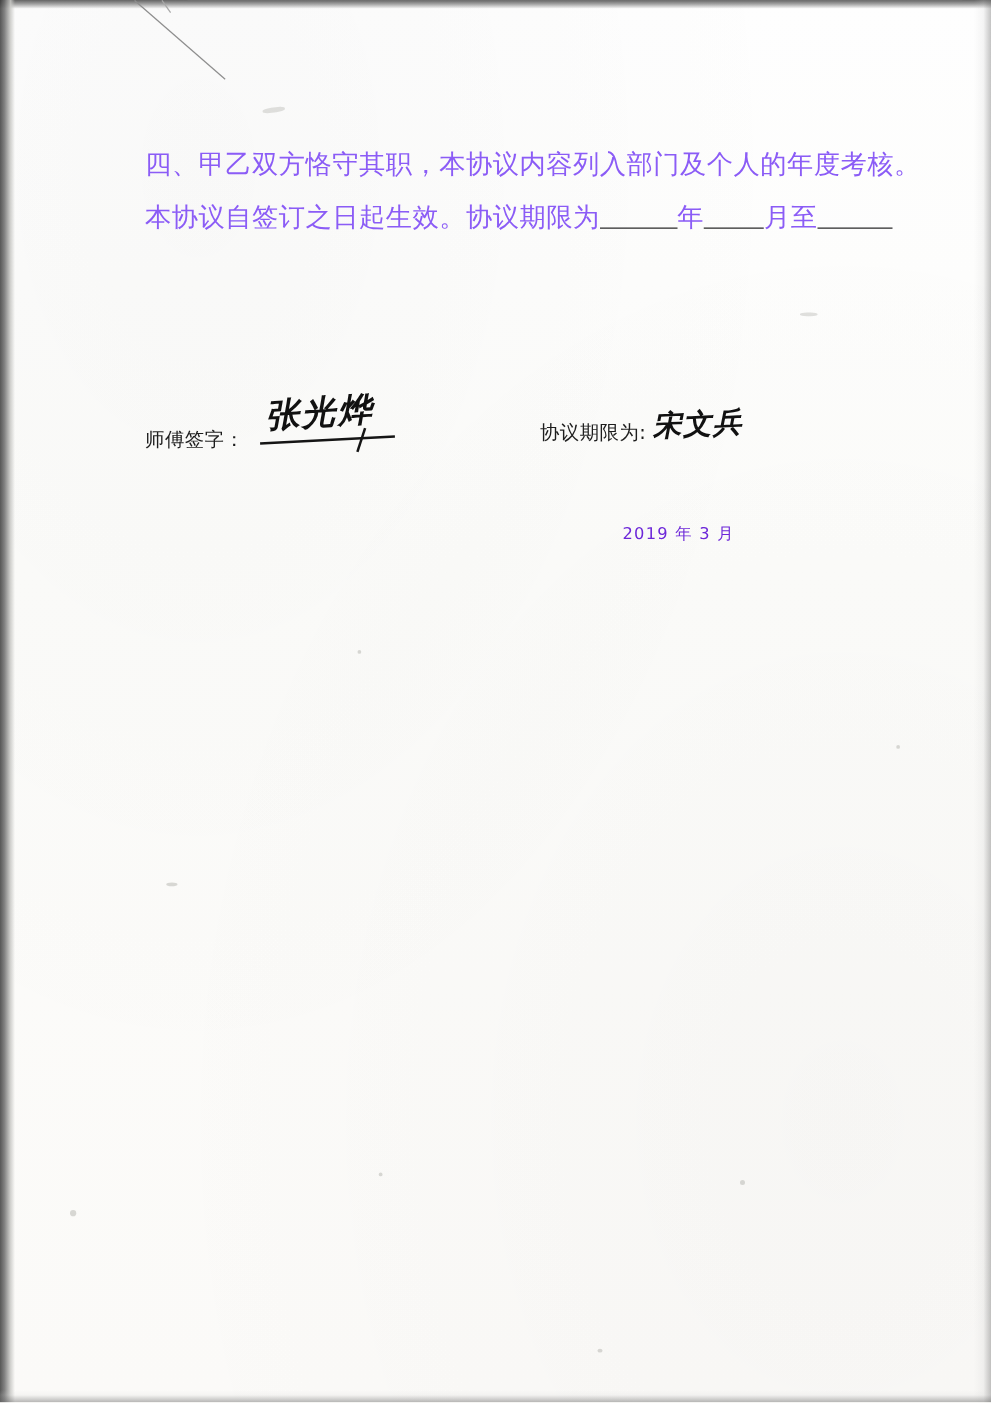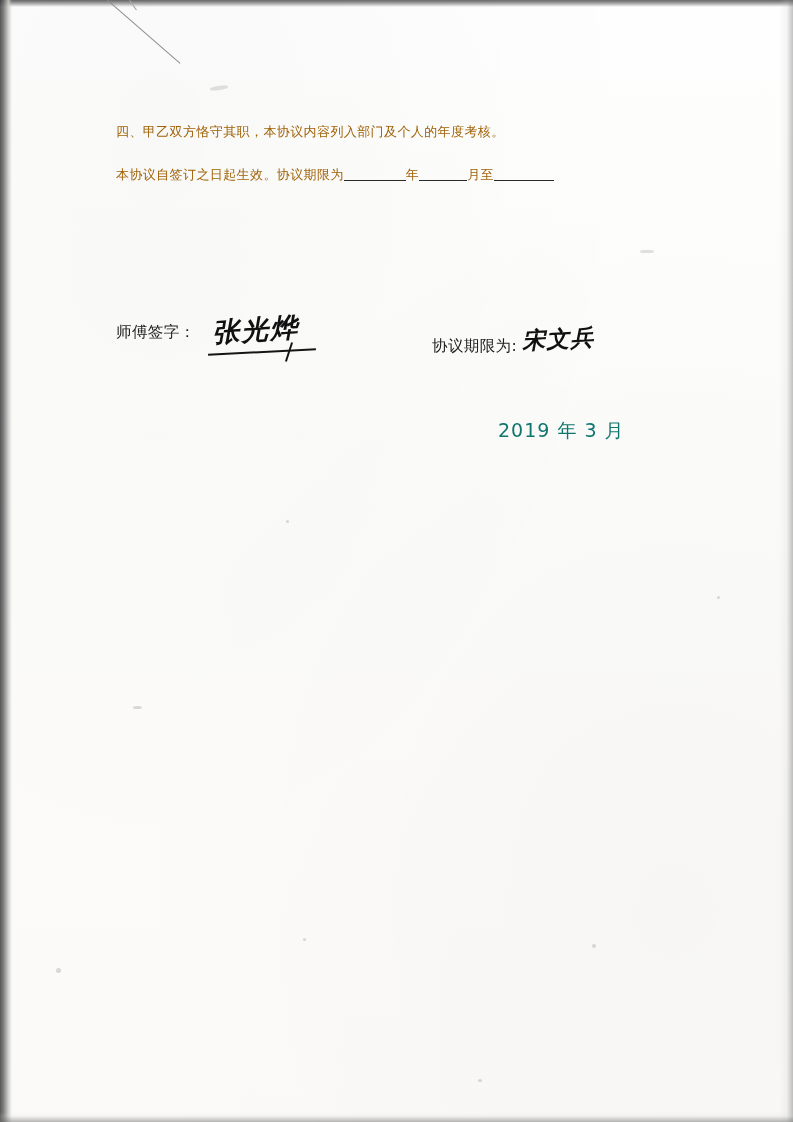--- a/index.html
+++ b/index.html
@@ -87,22 +87,22 @@
   }
 
   .doc-body {
     position: absolute;
     left: 116px;
     top: 110px;
     width: 560px;
   }
   .para {
     font-family: "DejaVu Sans", sans-serif;
-    font-size: 13px;
-    color: #a16207;
+    font-size: 21px;
+    color: #8b5cf6;
     line-height: 43px;
     letter-spacing: 0.4px;
     white-space: nowrap;
   }
   .para .blank {
     display: inline-block;
     border-bottom: 1.4px solid #2a2a2a;
     vertical-align: -2px;
   }
   .blank-w1 { width: 62px; }
@@ -117,21 +117,21 @@
     width: 560px;
     height: 60px;
   }
   .sig-label {
     position: absolute;
     font-family: "DejaVu Sans", sans-serif;
     font-size: 15.5px;
     color: #1d1d1d;
     letter-spacing: 0.4px;
   }
-  .sig-master-label { left: 0px; top: 4px; }
+  .sig-master-label { left: 0px; top: 24px; }
   .sig-appr-label { left: 316px; top: 18px; }
 
   .handwriting {
     position: absolute;
     font-family: "DejaVu Serif", serif;
     font-style: italic;
     font-weight: 700;
     color: #111;
     white-space: nowrap;
   }
@@ -160,22 +160,22 @@
     font-size: 23px;
     letter-spacing: 1px;
     transform: rotate(-3deg);
   }
 
   .date-line {
     position: absolute;
     left: 498px;
     top: 418px;
     font-family: "DejaVu Sans", sans-serif;
-    font-size: 19px;
-    color: #0f766e;
+    font-size: 13px;
+    color: #6d28d9;
     letter-spacing: 1px;
   }
 
   
   .speck {
     position: absolute;
     background: #b9b9b4;
     border-radius: 50%;
     opacity: 0.55;
   }

